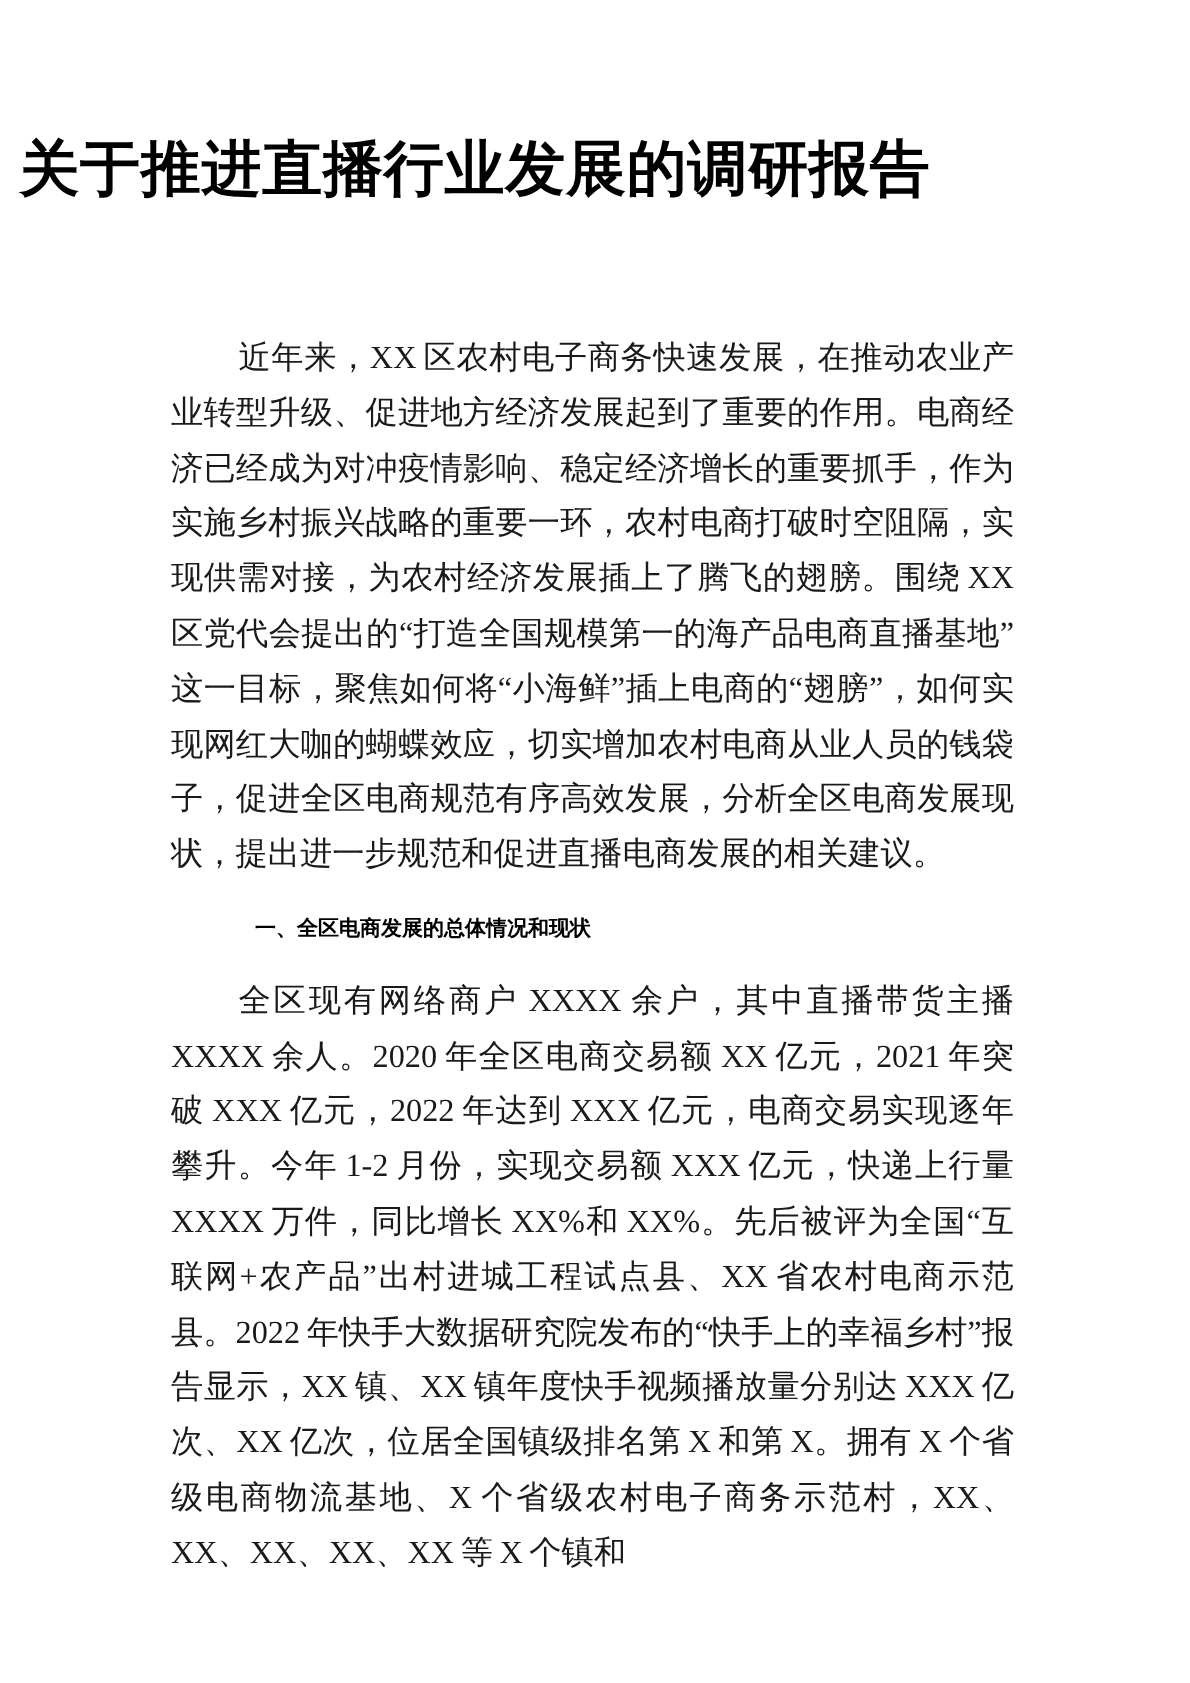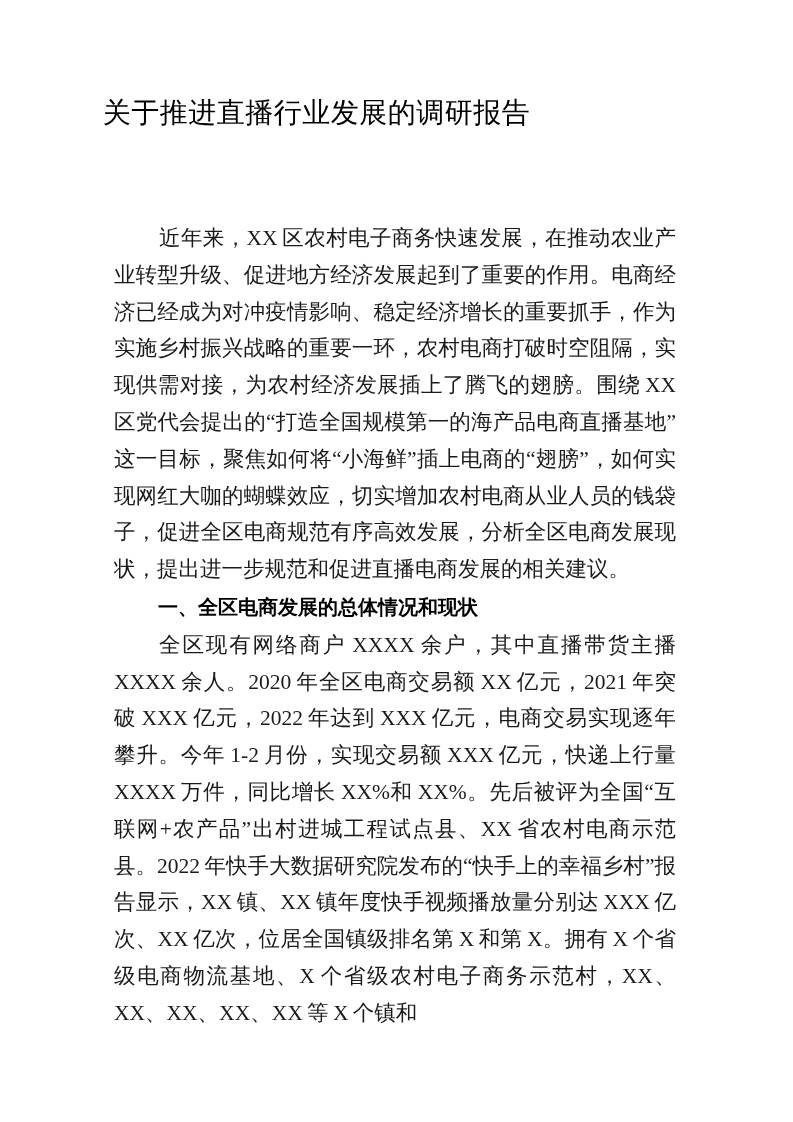--- a/index.html
+++ b/index.html
@@ -14,45 +14,45 @@
     background: #ffffff;
     overflow: hidden;
     box-sizing: border-box;
     padding-top: 92px;
     color: #1a1a1a;
   }
   .doc-title {
     margin: 0;
     width: 633px;
     font-family: "Liberation Sans", "DejaVu Sans", sans-serif;
-    font-size: 28px;
+    font-size: 40px;
     line-height: 42px;
-    font-weight: 400;
+    font-weight: 700;
     text-align: center;
     color: #000000;
     letter-spacing: 0.5px;
   }
   .doc-body {
     margin: 86px 116px 0 113px;
     width: 564px;
   }
   .doc-paragraph {
     margin: 1px;
     font-family: "Liberation Serif", "DejaVu Serif", serif;
     font-size: 21.5px;
     line-height: 36.8px;
     text-align: justify;
     text-indent: 45px;
     color: #1a1a1a;
     word-spacing: -1px;
   }
   .doc-heading {
-    margin: 0;
+    margin: 12px;
     font-family: "Liberation Sans", "DejaVu Sans", sans-serif;
-    font-size: 20px;
+    font-size: 14px;
     line-height: 36.8px;
     font-weight: 700;
     text-align: left;
     text-indent: 45px;
     color: #000000;
   }
 </style>
 </head>
 <body>
 

